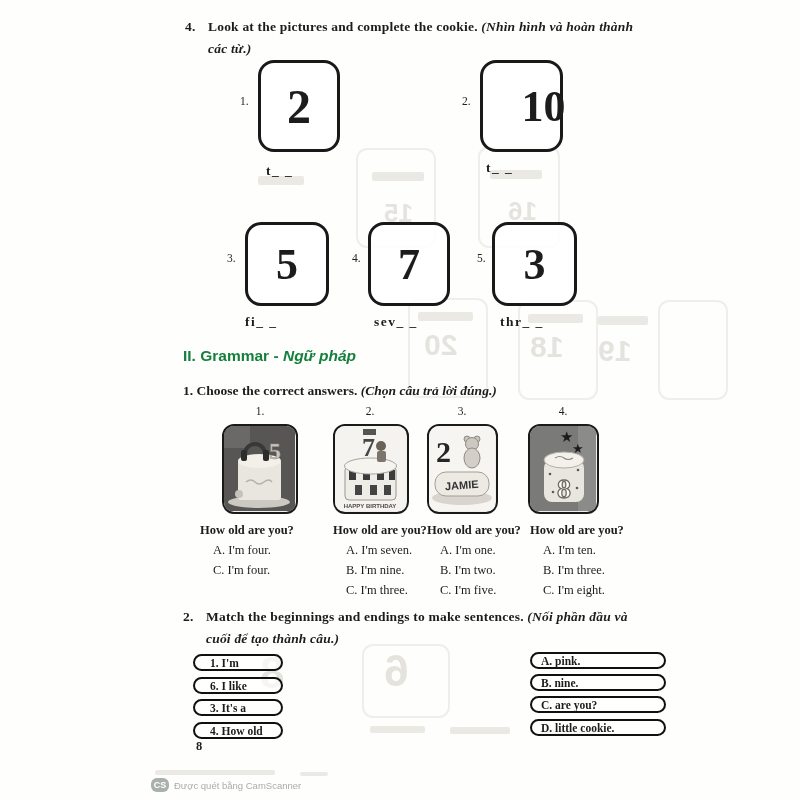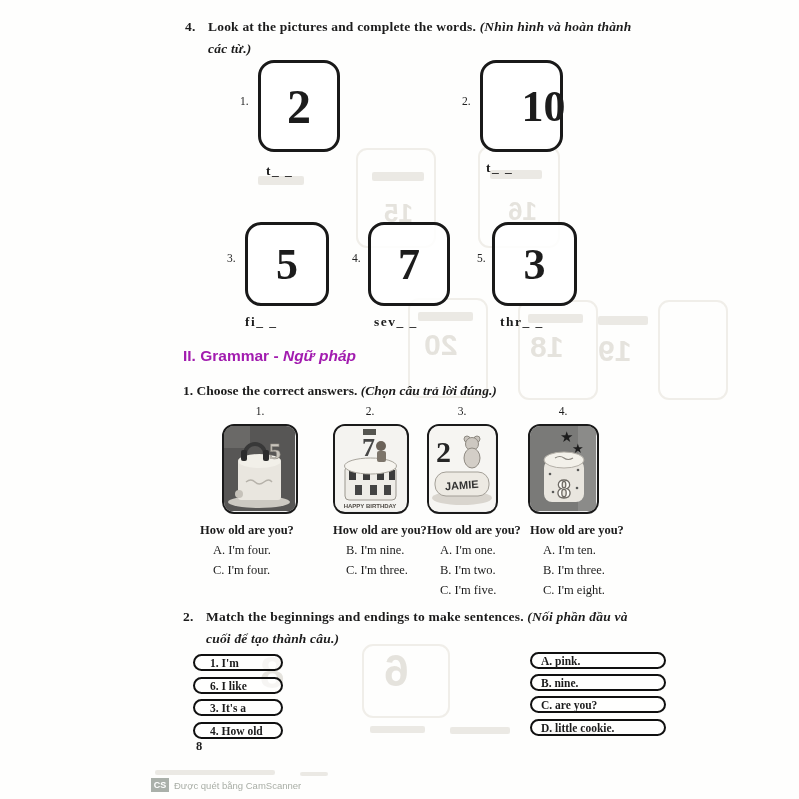--- a/index.html
+++ b/index.html
@@ -19,21 +19,21 @@
   
   .card {
     border:3px solid #191919; border-radius:16px; background:rgba(255,255,255,.85);
     display:flex; align-items:center; justify-content:center;
   }
   .card-digit { font-weight:bold; font-family:"Liberation Serif", serif; }
   .num-label { font-size:11.5px; color:#222; }
   .blank { font-weight:bold; font-size:13.5px; letter-spacing:1.5px; }
 
   
-  .section-heading { font-family:"Liberation Sans", sans-serif; font-weight:bold; font-size:15.5px; color:#a21caf; }
+  .section-heading { font-family:"Liberation Sans", sans-serif; font-weight:bold; font-size:15.5px; color:#15803d; }
   .ex1-title { font-weight:bold; font-size:13.5px; }
 
   .qcol { width:132px; font-size:12.5px; line-height:20px; }
   .q-text { font-weight:600; }
   .q-opt { padding-left:13px; }
 
   .pic-label { font-size:11.5px; text-align:center; width:20px; }
   .photo { border:2.5px solid #1a1a1a; border-radius:12px; overflow:hidden; background:#eee; }
   .photo svg { display:block; }
 
@@ -50,21 +50,21 @@
   .ghost-digit {
     transform:scaleX(-1); color:#d7d3cb; opacity:.62; font-weight:bold;
     font-family:"Liberation Sans", sans-serif; pointer-events:none;
   }
   .ghost-box { border:2px solid #ebe8e2; border-radius:11px; opacity:.75; pointer-events:none; }
   .smudge { background:#e6e3dd; border-radius:2px; opacity:.8; pointer-events:none; }
 
   
   .page-num { font-weight:bold; font-size:12.5px; }
   .cs-badge {
-    width:18px; height:14px; background:#aab0aa; border-radius:0;
+    width:18px; height:14px; background:#aab0aa; border-radius:6px;
     color:#ffffff; font-family:"Liberation Sans", sans-serif; font-weight:bold; font-size:9px;
     display:flex; align-items:center; justify-content:center;
   }
   .cs-text { font-family:Liberation Sans, sans-serif; font-size:9.5px; color:#a9aea6; }
 </style>
 </head>
 <body>
 
 <div id="page">
 
@@ -90,21 +90,21 @@
   <div class="abs ghost-digit" style="left:260px; top:648px; font-size:44px;">8</div>
   <div class="abs ghost-digit" style="left:384px; top:646px; font-size:44px;">6</div>
   <div class="abs smudge" style="left:370px; top:726px; width:55px; height:7px;"></div>
   <div class="abs smudge" style="left:450px; top:727px; width:60px; height:7px;"></div>
   <div class="abs smudge" style="left:540px; top:729px; width:55px; height:7px;"></div>
   <div class="abs smudge" style="left:155px; top:770px; width:120px; height:5px;"></div>
   <div class="abs smudge" style="left:300px; top:772px; width:28px; height:4px;"></div>
 
   <div class="abs ex-header" style="left:185px; top:16px; width:462px;">
     <span class="ex-num">4.</span>
-    <span class="ex-body"><span>Look at the pictures and complete the words.</span>
+    <span class="ex-body"><span>Look at the pictures and complete the cookie.</span>
       <span class="vi">(Nhìn hình và hoàn thành các từ.)</span></span>
   </div>
 
   <div class="abs num-label" style="left:240px; top:95px;">1.</div>
   <div class="abs card" style="left:258px; top:60px; width:82px; height:92px;">
     <span class="card-digit" style="font-size:48px;">2</span>
   </div>
   <div class="abs num-label" style="left:462px; top:95px;">2.</div>
   <div class="abs card" style="left:480px; top:60px; width:83px; height:92px;padding-left:44px;">
     <span class="card-digit" style="font-size:44px;">10</span>
@@ -210,20 +210,21 @@
     </svg>
   </div>
 
   <div class="abs qcol" style="left:200px; top:520px;">
     <div class="q-text">How old are you?</div>
     <div class="q-opt">A. I'm four.</div>
     <div class="q-opt">C. I'm four.</div>
   </div>
   <div class="abs qcol" style="left:333px; top:520px;">
     <div class="q-text">How old are you?</div>
+    <div class="q-opt">A. I'm seven.</div>
     <div class="q-opt">B. I'm nine.</div>
     <div class="q-opt">C. I'm three.</div>
   </div>
   <div class="abs qcol" style="left:427px; top:520px;">
     <div class="q-text">How old are you?</div>
     <div class="q-opt">A. I'm one.</div>
     <div class="q-opt">B. I'm two.</div>
     <div class="q-opt">C. I'm five.</div>
   </div>
   <div class="abs qcol" style="left:530px; top:520px;">

